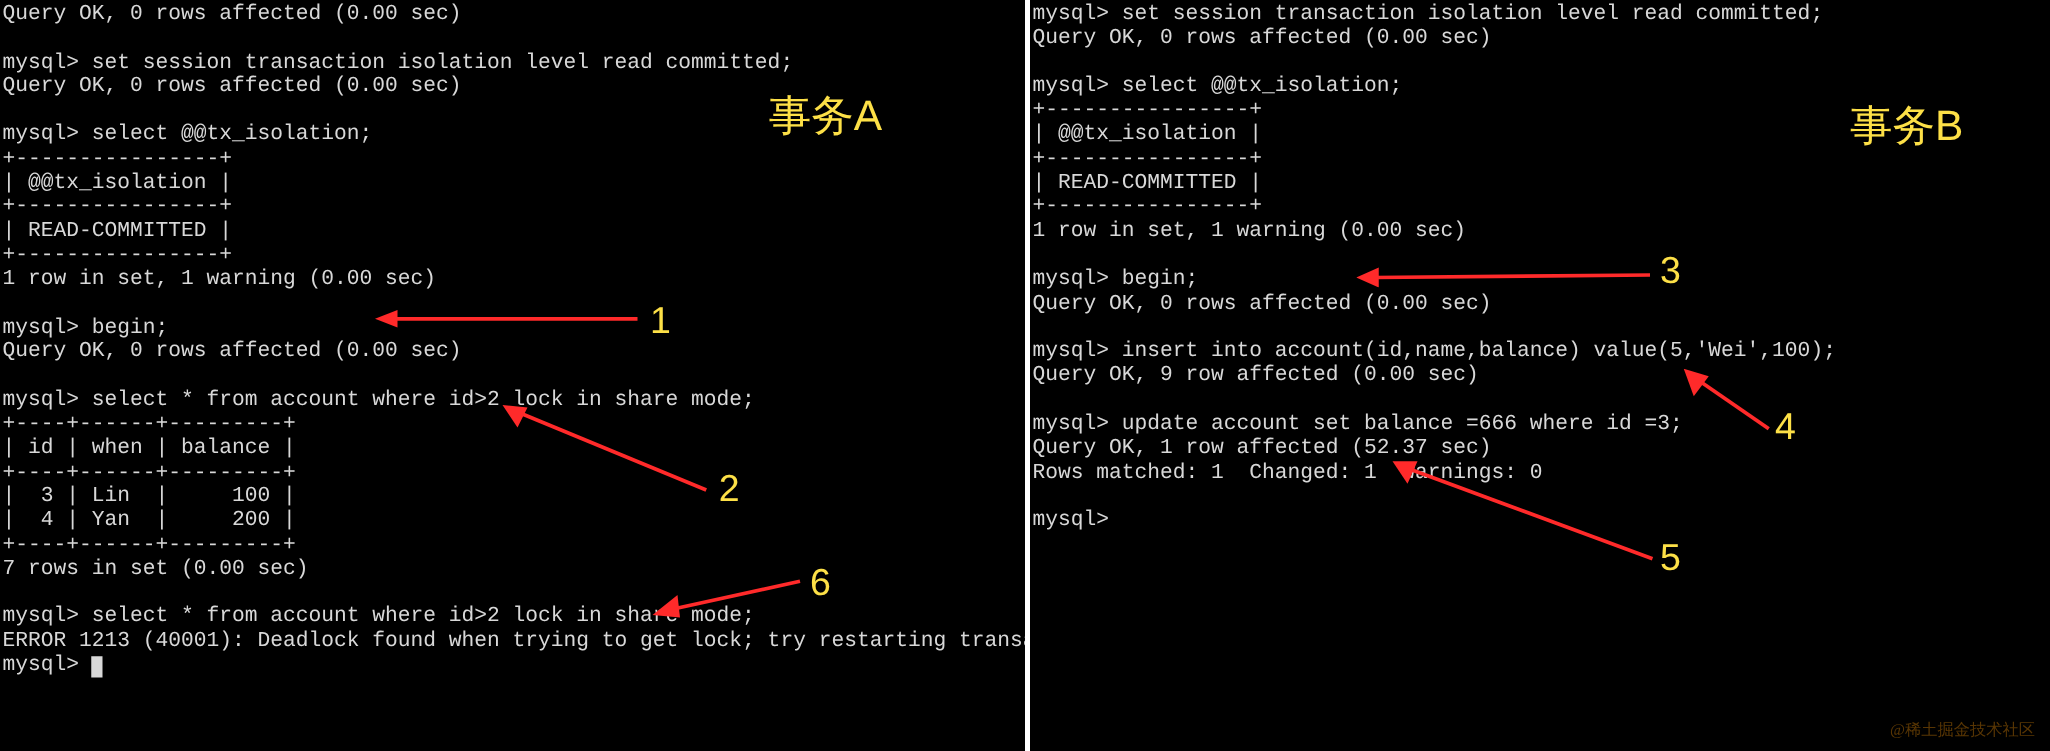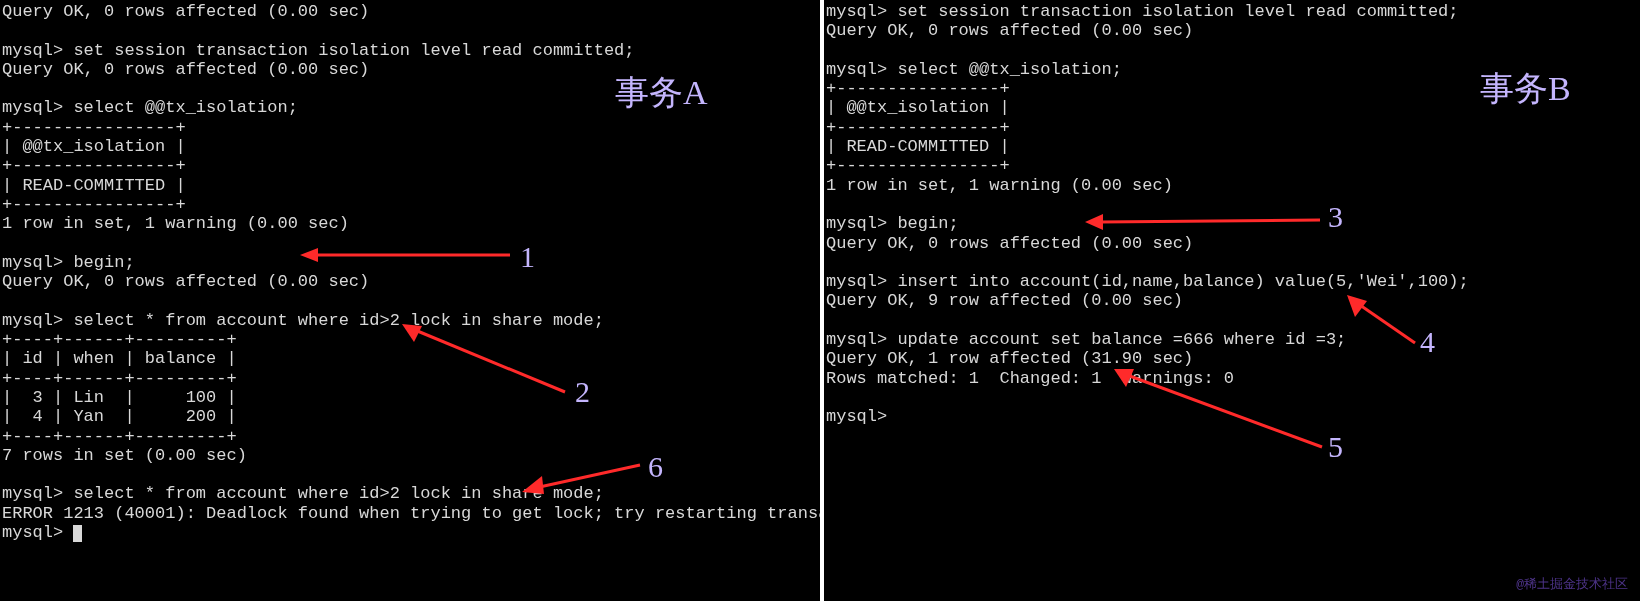--- a/index.html
+++ b/index.html
@@ -27,22 +27,22 @@
   .divider {
     position: absolute;
     left: 820px;
     top: 0;
     width: 4px;
     height: 601px;
     background: #fff;
   }
   .label {
     position: absolute;
-    color: #c4b5fd;
-    font-family: Liberation Serif, serif;
+    color: #fde047;
+    font-family: Liberation Sans, sans-serif;
     font-weight: 500;
     pointer-events: none;
   }
   .big-label { font-size: 34px; }
   .num-label { font-size: 30px; }
   .arrow {
     position: absolute;
     pointer-events: none;
   }
   .arrow line { stroke: #ff2a2a; stroke-width: 3; }
@@ -51,22 +51,22 @@
     display: inline-block;
     width: 9px;
     height: 17px;
     background: #d8d8d8;
     vertical-align: text-bottom;
   }
   .watermark {
     position: absolute;
     right: 12px;
     bottom: 8px;
-    color: #8b5cf6;
-    font-family: Liberation Mono, monospace;
+    color: #a16207;
+    font-family: Liberation Serif, serif;
     font-size: 13px;
     opacity: 0.55;
   }
 </style>
 </head>
 <body>
 
 <div id="pane-a" class="pane"><span>Query OK, 0 rows affected (0.00 sec)</span>
 <span></span>
 <span>mysql&gt; set session transaction isolation level read committed;</span>
@@ -109,27 +109,27 @@
 <span>+----------------+</span>
 <span>1 row in set, 1 warning (0.00 sec)</span>
 <span></span>
 <span>mysql&gt; begin;</span>
 <span>Query OK, 0 rows affected (0.00 sec)</span>
 <span></span>
 <span>mysql&gt; insert into account(id,name,balance) value(5,'Wei',100);</span>
 <span>Query OK, 9 row affected (0.00 sec)</span>
 <span></span>
 <span>mysql&gt; update account set balance =666 where id =3;</span>
-<span>Query OK, 1 row affected (31.90 sec)</span>
+<span>Query OK, 1 row affected (52.37 sec)</span>
 <span>Rows matched: 1  Changed: 1  Warnings: 0</span>
 <span></span>
 <span>mysql&gt; </span></div>
 
 <div class="label big-label" style="left:615px; top:70px;">事务A</div>
-<div class="label big-label" style="left:1480px; top:66px;">事务B</div>
+<div class="label big-label" style="left:1480px; top:78px;">事务B</div>
 
 <div class="label num-label" style="left:520px; top:240px;">1</div>
 <div class="label num-label" style="left:575px; top:375px;">2</div>
 <div class="label num-label" style="left:1328px; top:200px;">3</div>
 <div class="label num-label" style="left:1420px; top:325px;">4</div>
 <div class="label num-label" style="left:1328px; top:430px;">5</div>
 <div class="label num-label" style="left:648px; top:450px;">6</div>
 
 <svg class="arrow" style="left:300px; top:240px; width:215px; height:25px;">
   <line x1="210" y1="15" x2="15" y2="15"></line>

